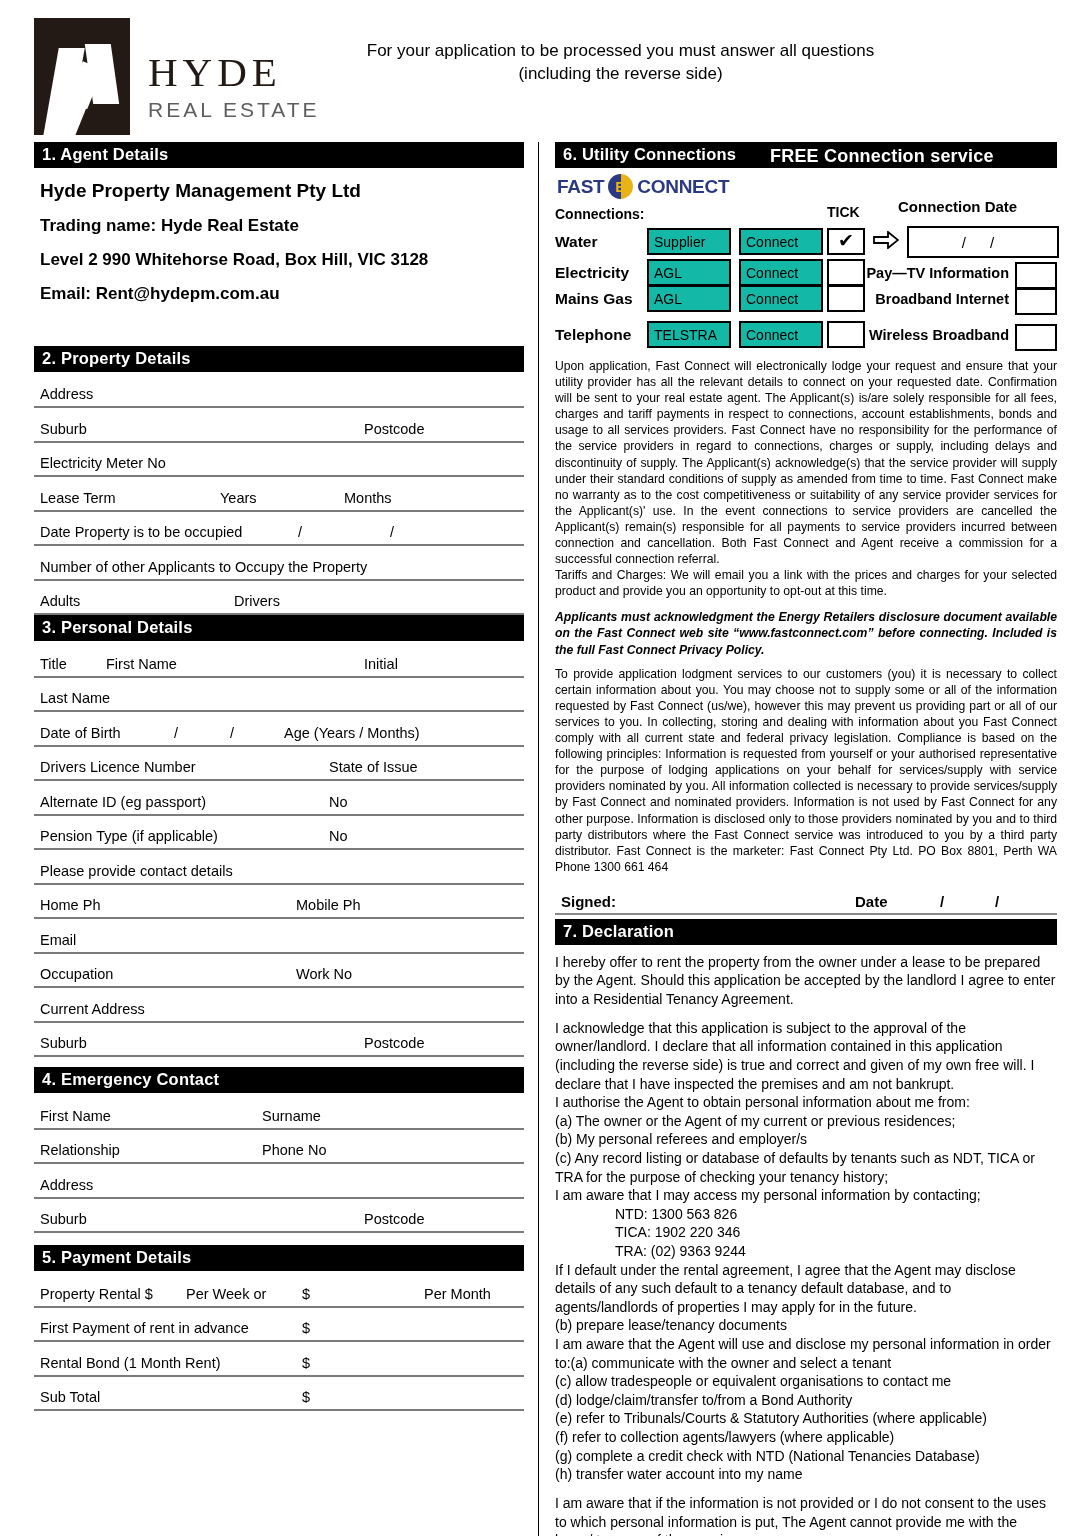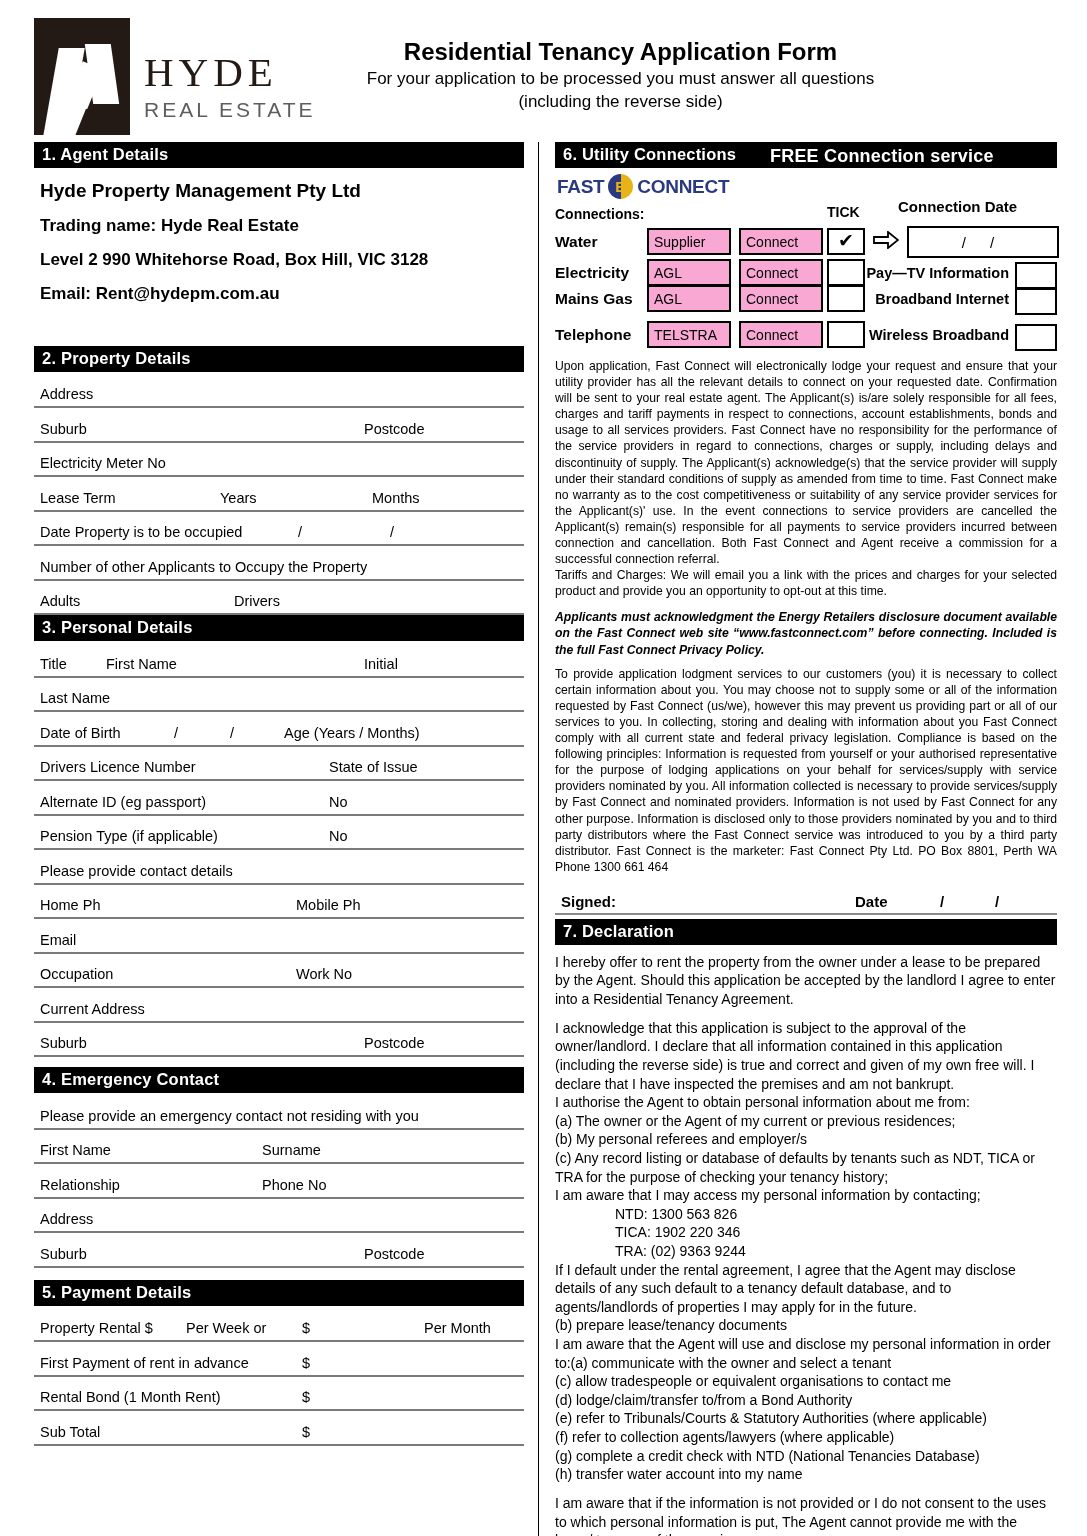--- a/index.html
+++ b/index.html
@@ -55,21 +55,21 @@
     width: 22px; height: 96px;
     transform: rotate(22deg);
   }
   .logo-mark .notch {
     position: absolute;
     background: #231a16;
     left: 44px; top: 92px;
     width: 14px; height: 40px;
     transform: rotate(22deg);
   }
-  .logo-text { padding-left: 14px; padding-top: 34px; }
+  .logo-text { padding-left: 2px; padding-top: 34px; margin-left: 16px; }
   .logo-hyde {
     font-family: "Liberation Serif", serif;
     font-size: 41px;
     letter-spacing: 5px;
     color: #231a16;
     font-weight: 400;
     line-height: 1;
   }
   .logo-sub {
     font-size: 21px;
@@ -155,21 +155,21 @@
 
   .conn-grid { position: relative; height: 122px; margin-top: 2px; }
   .conn-row { position: absolute; left: 0; height: 29px; width: 100%; }
   .conn-name {
     position: absolute; left: 0; top: 5px;
     font-size: 15.5px; font-weight: bold;
   }
   .ibox {
     position: absolute;
     border: 2px solid #000;
-    background: #f9a8d4;
+    background: #14b8a6;
     font-size: 14px;
     padding: 2px 5px;
     height: 27px;
     line-height: 21px;
   }
   .ibox.supplier { left: 92px; width: 84px; }
   .ibox.connect  { left: 184px; width: 84px; }
   .cbox {
     position: absolute; left: 272px;
     width: 38px; height: 27px;
@@ -215,21 +215,20 @@
         <div class="bar-b"></div>
         <div class="diag"></div>
         <div class="notch"></div>
       </div>
       <div class="logo-text">
         <div class="logo-hyde">HYDE</div>
         <div class="logo-sub">REAL ESTATE</div>
       </div>
     </div>
     <div class="title-block">
-      <div class="doc-title">Residential Tenancy Application Form</div>
       <div class="doc-sub">For your application to be processed you must answer all questions</div>
       <div class="doc-sub">(including the reverse side)</div>
     </div>
   </div>
 
   <div class="cols">
 
     <div class="col-left">
 
       <div class="sec-bar">
@@ -252,21 +251,21 @@
         <div class="frow">
             <span style="left:6px">Suburb</span>
             <span style="left:330px">Postcode</span>
           </div>
         <div class="frow">
             <span style="left:6px">Electricity Meter No</span>
           </div>
         <div class="frow">
             <span style="left:6px">Lease Term</span>
             <span style="left:186px">Years</span>
-            <span style="left:338px">Months</span>
+            <span style="left:310px">Months</span>
           </div>
         <div class="frow">
             <span style="left:6px">Date Property is to be occupied</span>
             <span style="left:264px">/</span>
             <span style="left:356px">/</span>
           </div>
         <div class="frow">
             <span style="left:6px">Number of other Applicants to Occupy the Property</span>
           </div>
         <div class="frow">
@@ -325,23 +324,20 @@
         <div class="frow">
             <span style="left:6px">Suburb</span>
             <span style="left:330px">Postcode</span>
           </div>
       </div>
 
       <div class="sec-bar" style="margin-top:10px">
         <span>4. Emergency Contact</span>
       </div>
       <div>
-        <div class="frow">
-            <span style="left:6px">Please provide an emergency contact not residing with you</span>
-          </div>
         <div class="frow">
             <span style="left:6px">First Name</span>
             <span style="left:228px">Surname</span>
           </div>
         <div class="frow">
             <span style="left:6px">Relationship</span>
             <span style="left:228px">Phone No</span>
           </div>
         <div class="frow">
             <span style="left:6px">Address</span>

